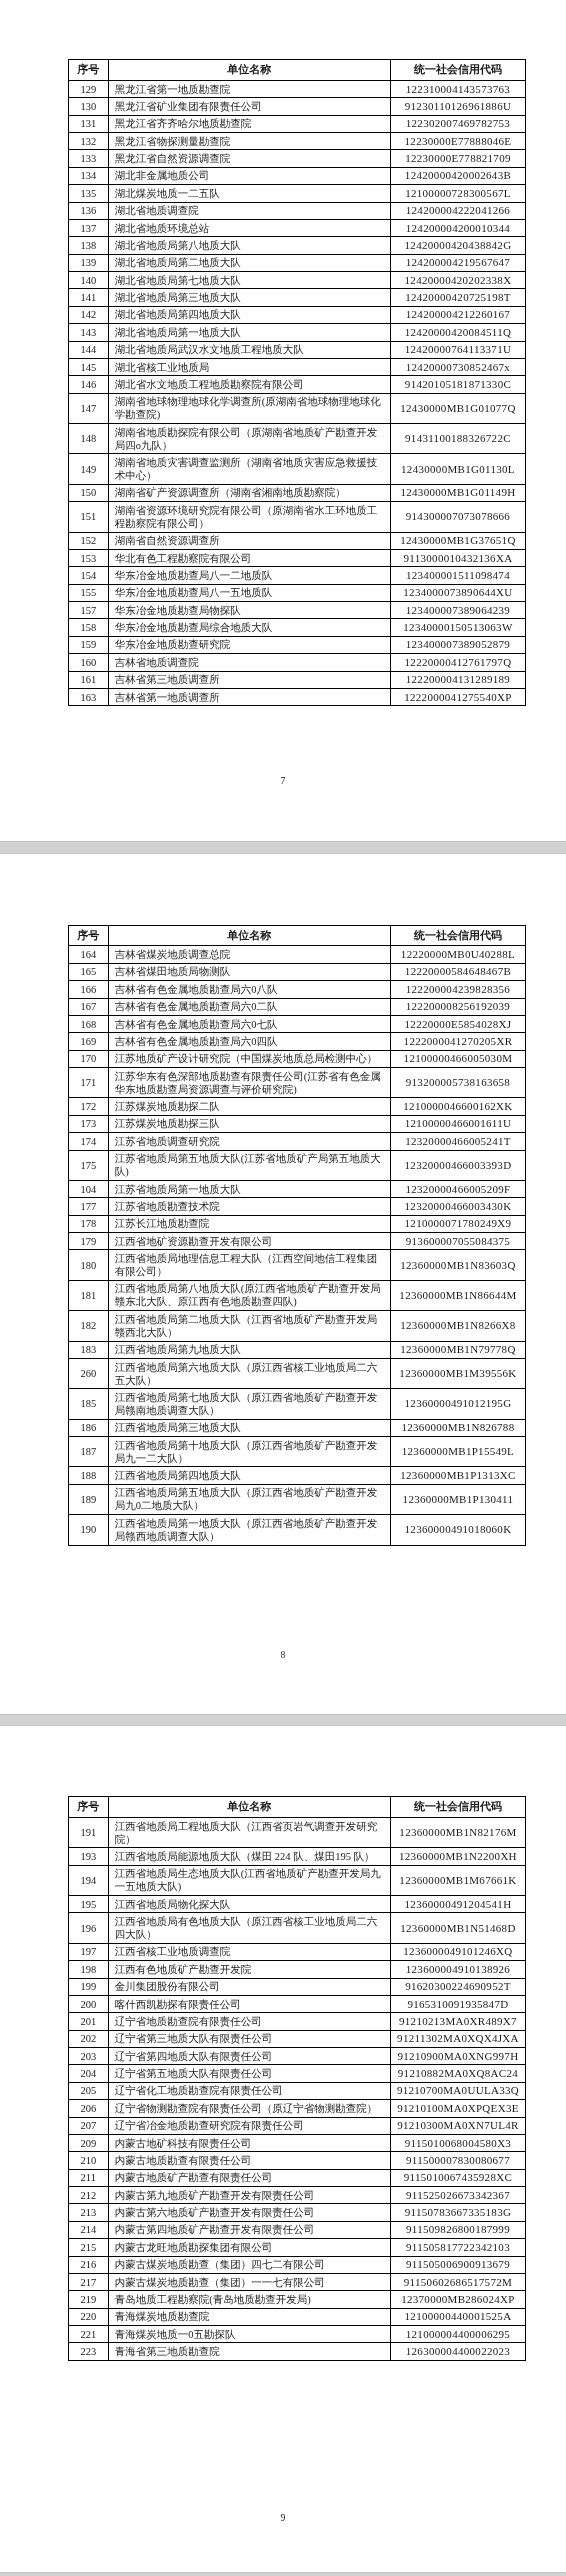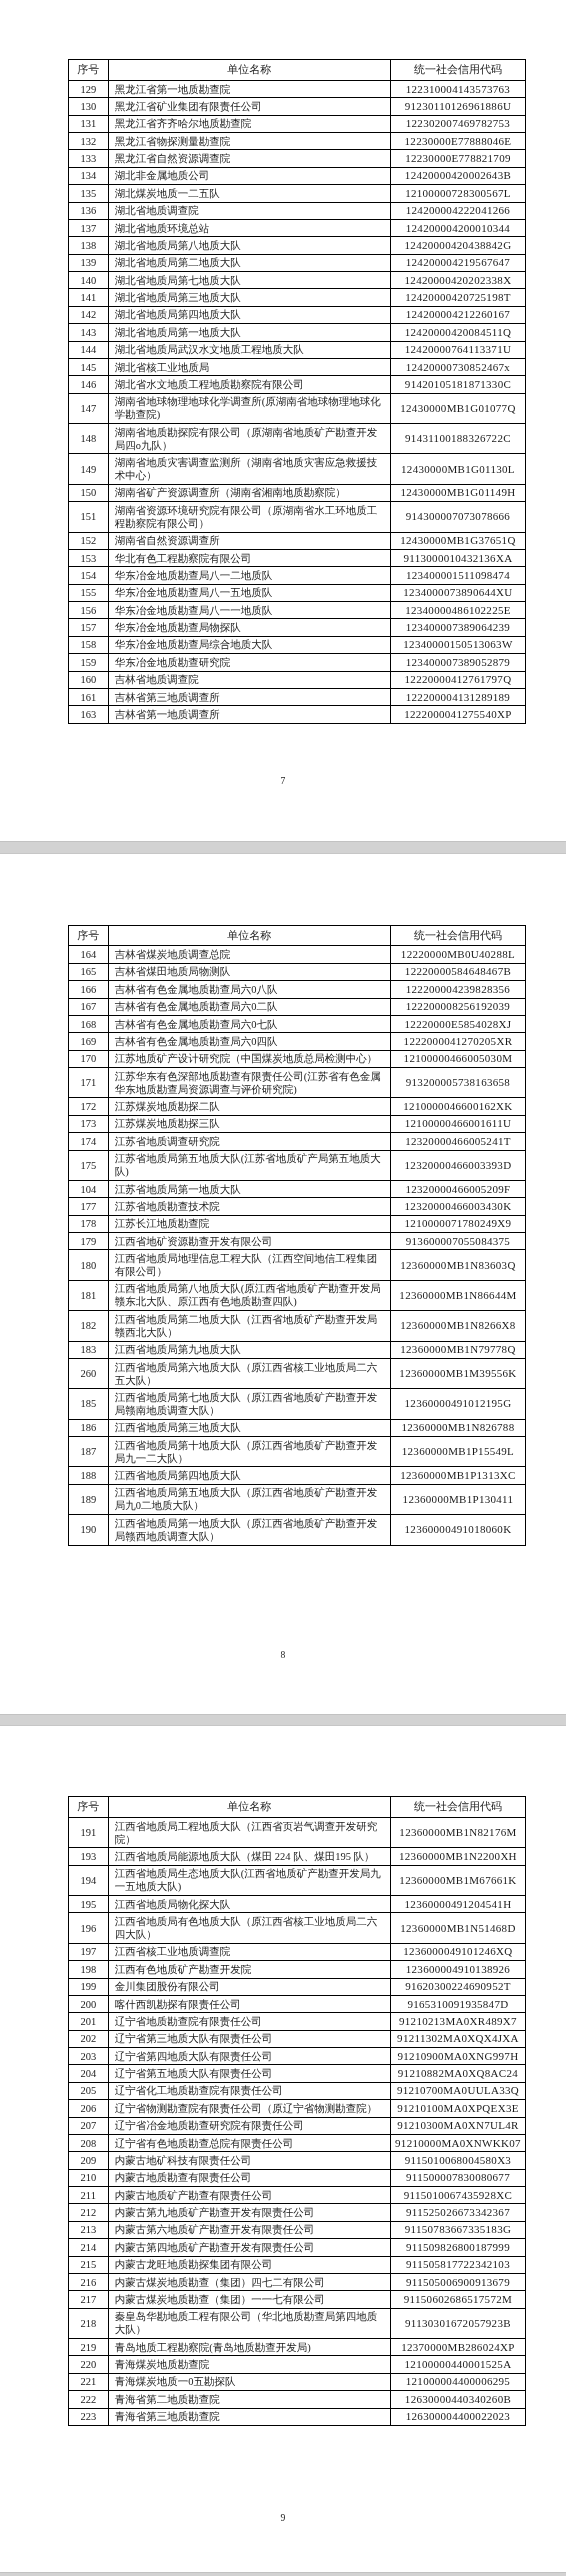--- a/index.html
+++ b/index.html
@@ -29,21 +29,21 @@
   .page-3 .units-table{margin-top:70px;}
   .units-table th,.units-table td{
     border:0.9px solid #000;
     vertical-align:middle;
     padding:1.7px 2.6px;
     line-height:13px;
     font-size:10.5px;
     overflow:hidden;
   }
   .units-table th{
-    font-weight:normal;
+    font-weight:bold;
     text-align:center;
     font-size:11px;
     height:16.5px;
     padding:1.7px 0;
   }
   .col-no{width:38px;}
   .col-name{width:277px;}
   .col-code{width:132px;}
   td.cell-no{text-align:center;height:13px;}
   td.cell-name{text-align:left;padding-left:6.1px;padding-right:5.2px;}
@@ -208,25 +208,20 @@
             <td class="cell-no">154</td>
             <td class="cell-name">华东冶金地质勘查局八一二地质队</td>
             <td class="cell-code">123400001511098474</td>
           </tr>
           <tr>
             <td class="cell-no">155</td>
             <td class="cell-name">华东冶金地质勘查局八一五地质队</td>
             <td class="cell-code">1234000073890644XU</td>
           </tr>
           <tr>
-            <td class="cell-no">156</td>
-            <td class="cell-name">华东冶金地质勘查局八一一地质队</td>
-            <td class="cell-code">12340000486102225E</td>
-          </tr>
-          <tr>
             <td class="cell-no">157</td>
             <td class="cell-name">华东冶金地质勘查局物探队</td>
             <td class="cell-code">123400007389064239</td>
           </tr>
           <tr>
             <td class="cell-no">158</td>
             <td class="cell-name">华东冶金地质勘查局综合地质大队</td>
             <td class="cell-code">12340000150513063W</td>
           </tr>
           <tr>
@@ -492,25 +487,20 @@
             <td class="cell-no">206</td>
             <td class="cell-name">辽宁省物测勘查院有限责任公司（原辽宁省物测勘查院）</td>
             <td class="cell-code">91210100MA0XPQEX3E</td>
           </tr>
           <tr>
             <td class="cell-no">207</td>
             <td class="cell-name">辽宁省冶金地质勘查研究院有限责任公司</td>
             <td class="cell-code">91210300MA0XN7UL4R</td>
           </tr>
           <tr>
-            <td class="cell-no">208</td>
-            <td class="cell-name">辽宁省有色地质勘查总院有限责任公司</td>
-            <td class="cell-code">91210000MA0XNWKK07</td>
-          </tr>
-          <tr>
             <td class="cell-no">209</td>
             <td class="cell-name">内蒙古地矿科技有限责任公司</td>
             <td class="cell-code">9115010068004580X3</td>
           </tr>
           <tr>
             <td class="cell-no">210</td>
             <td class="cell-name">内蒙古地质勘查有限责任公司</td>
             <td class="cell-code">911500007830080677</td>
           </tr>
           <tr>
@@ -542,43 +532,33 @@
             <td class="cell-no">216</td>
             <td class="cell-name">内蒙古煤炭地质勘查（集团）四七二有限公司</td>
             <td class="cell-code">911505006900913679</td>
           </tr>
           <tr>
             <td class="cell-no">217</td>
             <td class="cell-name">内蒙古煤炭地质勘查（集团）一一七有限公司</td>
             <td class="cell-code">91150602686517572M</td>
           </tr>
           <tr>
-            <td class="cell-no">218</td>
-            <td class="cell-name">秦皇岛华勘地质工程有限公司（华北地质勘查局第四地质大队）</td>
-            <td class="cell-code">91130301672057923B</td>
-          </tr>
-          <tr>
             <td class="cell-no">219</td>
             <td class="cell-name">青岛地质工程勘察院(青岛地质勘查开发局)</td>
             <td class="cell-code">12370000MB286024XP</td>
           </tr>
           <tr>
             <td class="cell-no">220</td>
             <td class="cell-name">青海煤炭地质勘查院</td>
             <td class="cell-code">12100000440001525A</td>
           </tr>
           <tr>
             <td class="cell-no">221</td>
             <td class="cell-name">青海煤炭地质一0五勘探队</td>
             <td class="cell-code">121000004400006295</td>
-          </tr>
-          <tr>
-            <td class="cell-no">222</td>
-            <td class="cell-name">青海省第二地质勘查院</td>
-            <td class="cell-code">12630000440340260B</td>
           </tr>
           <tr>
             <td class="cell-no">223</td>
             <td class="cell-name">青海省第三地质勘查院</td>
             <td class="cell-code">126300004400022023</td>
           </tr>
         </tbody>
     </table>
     <div class="page-footer">9</div>
   </section>

